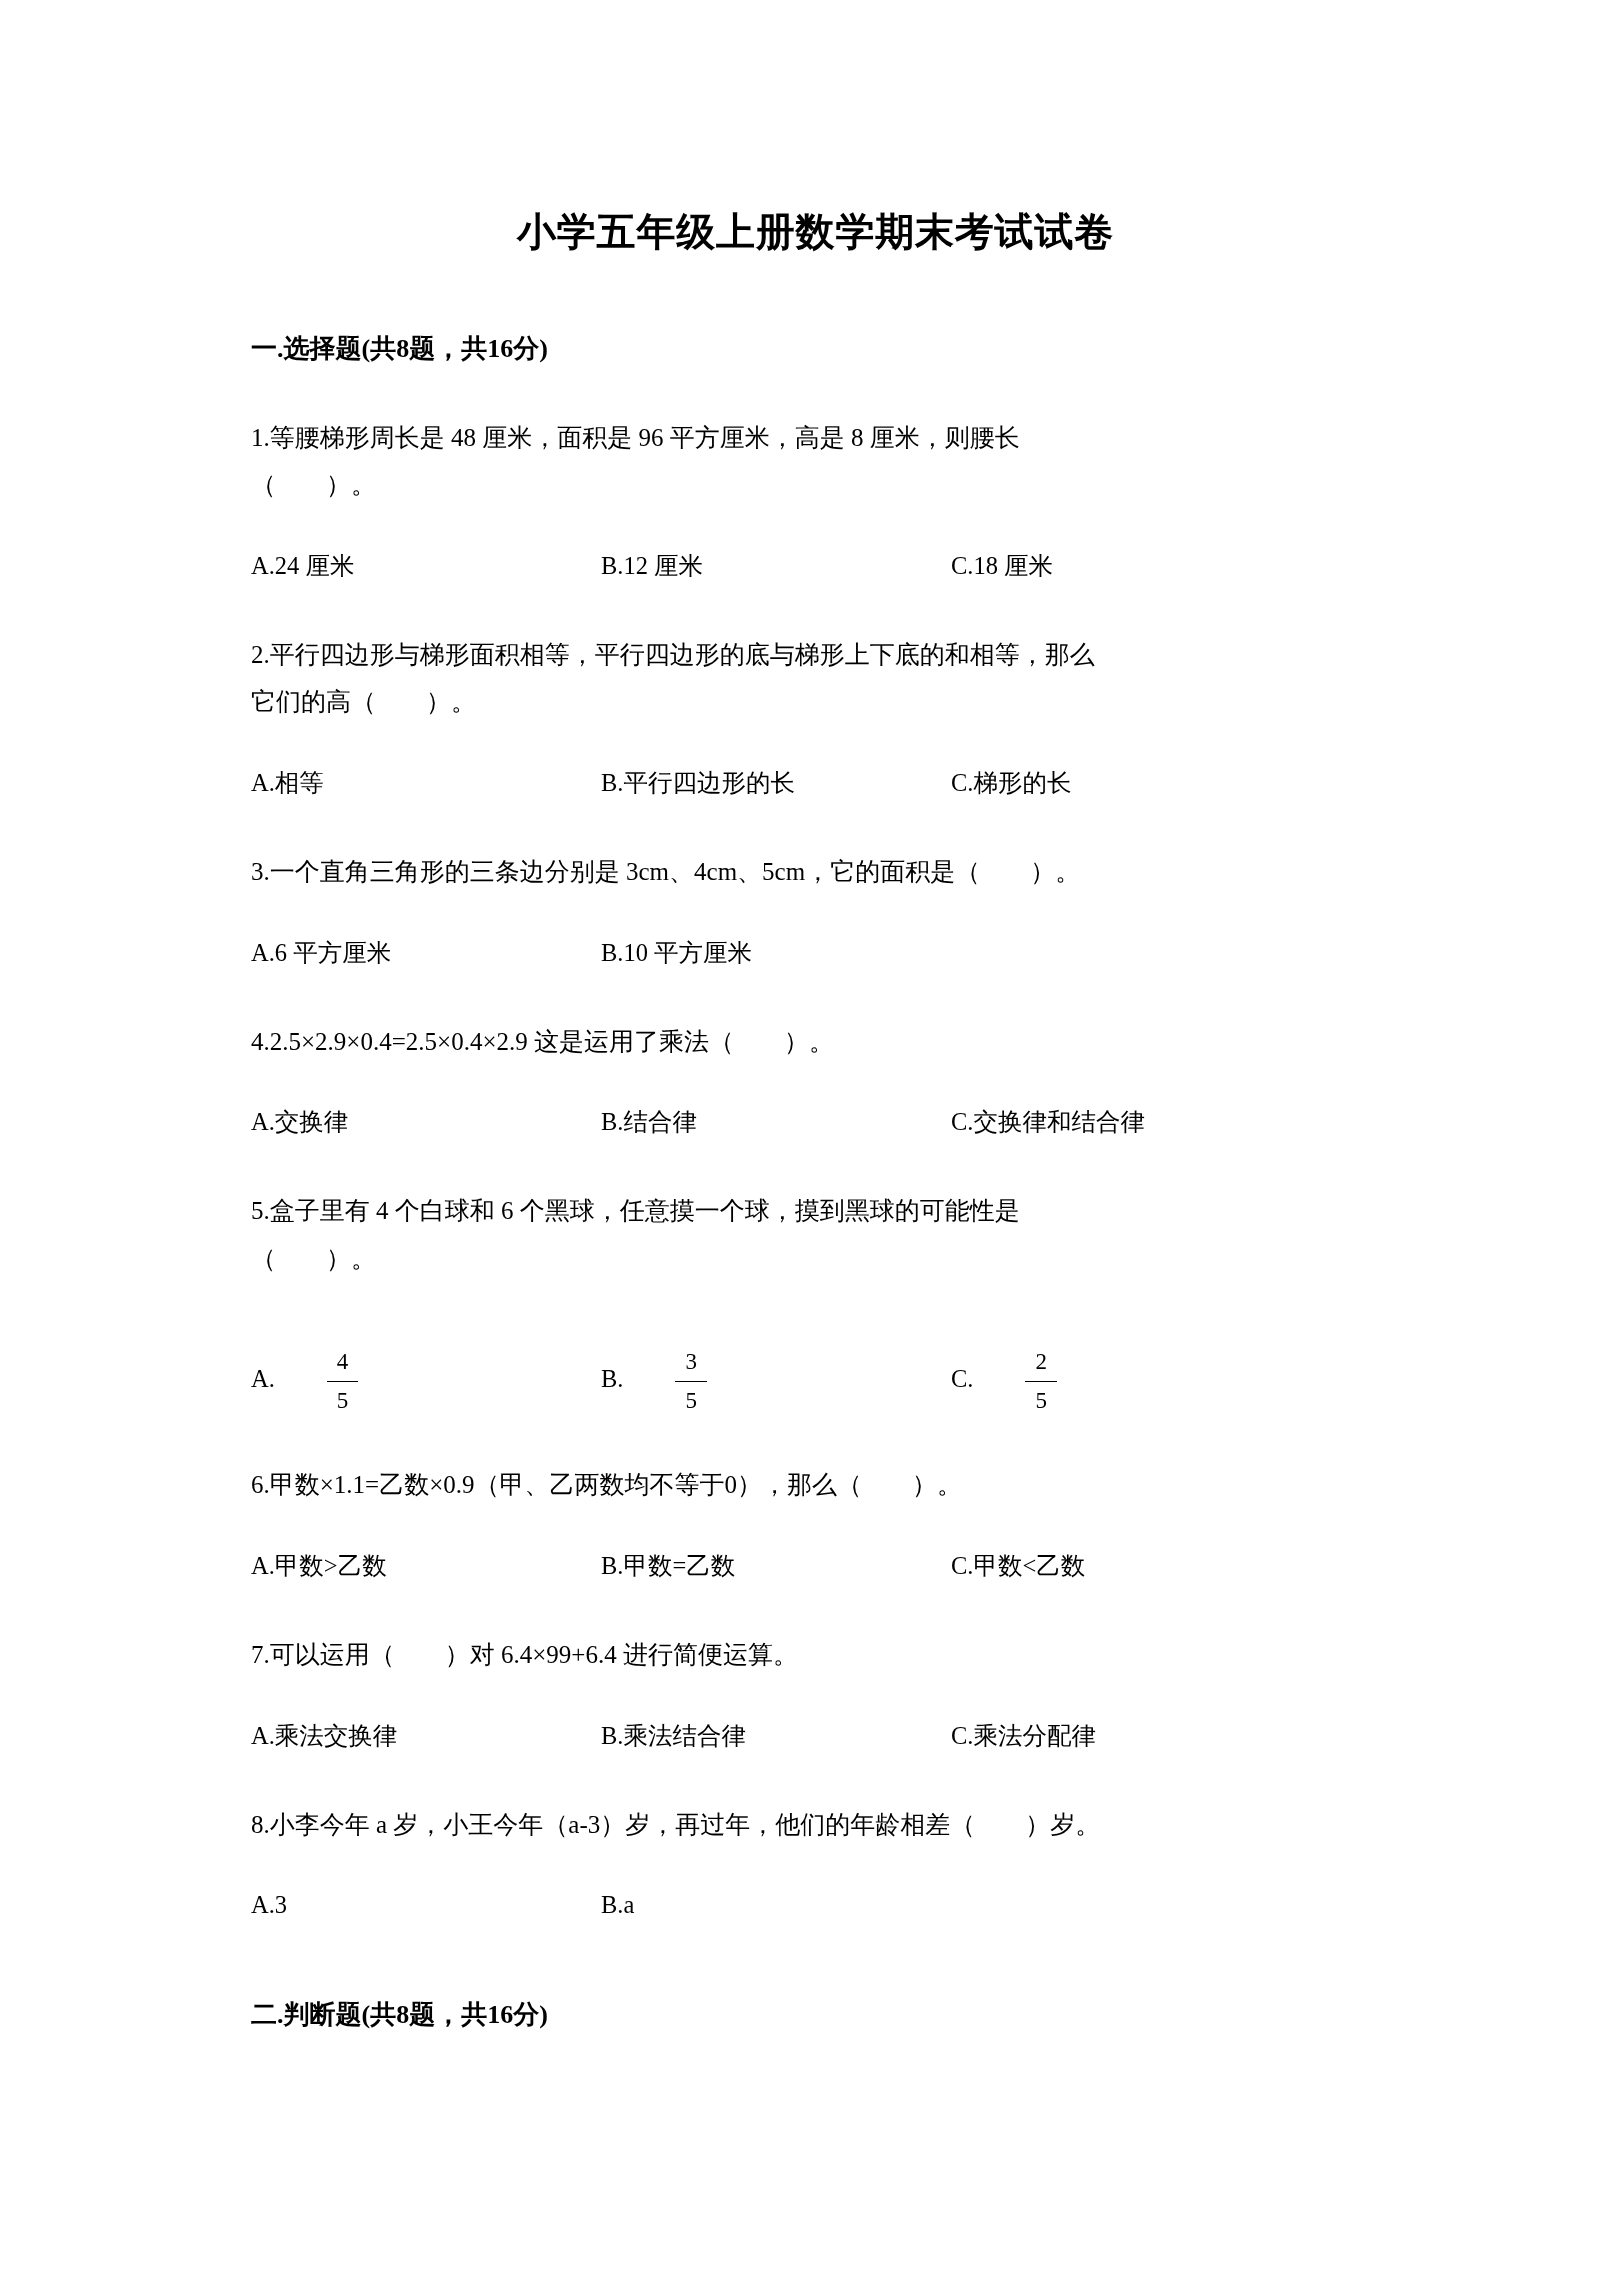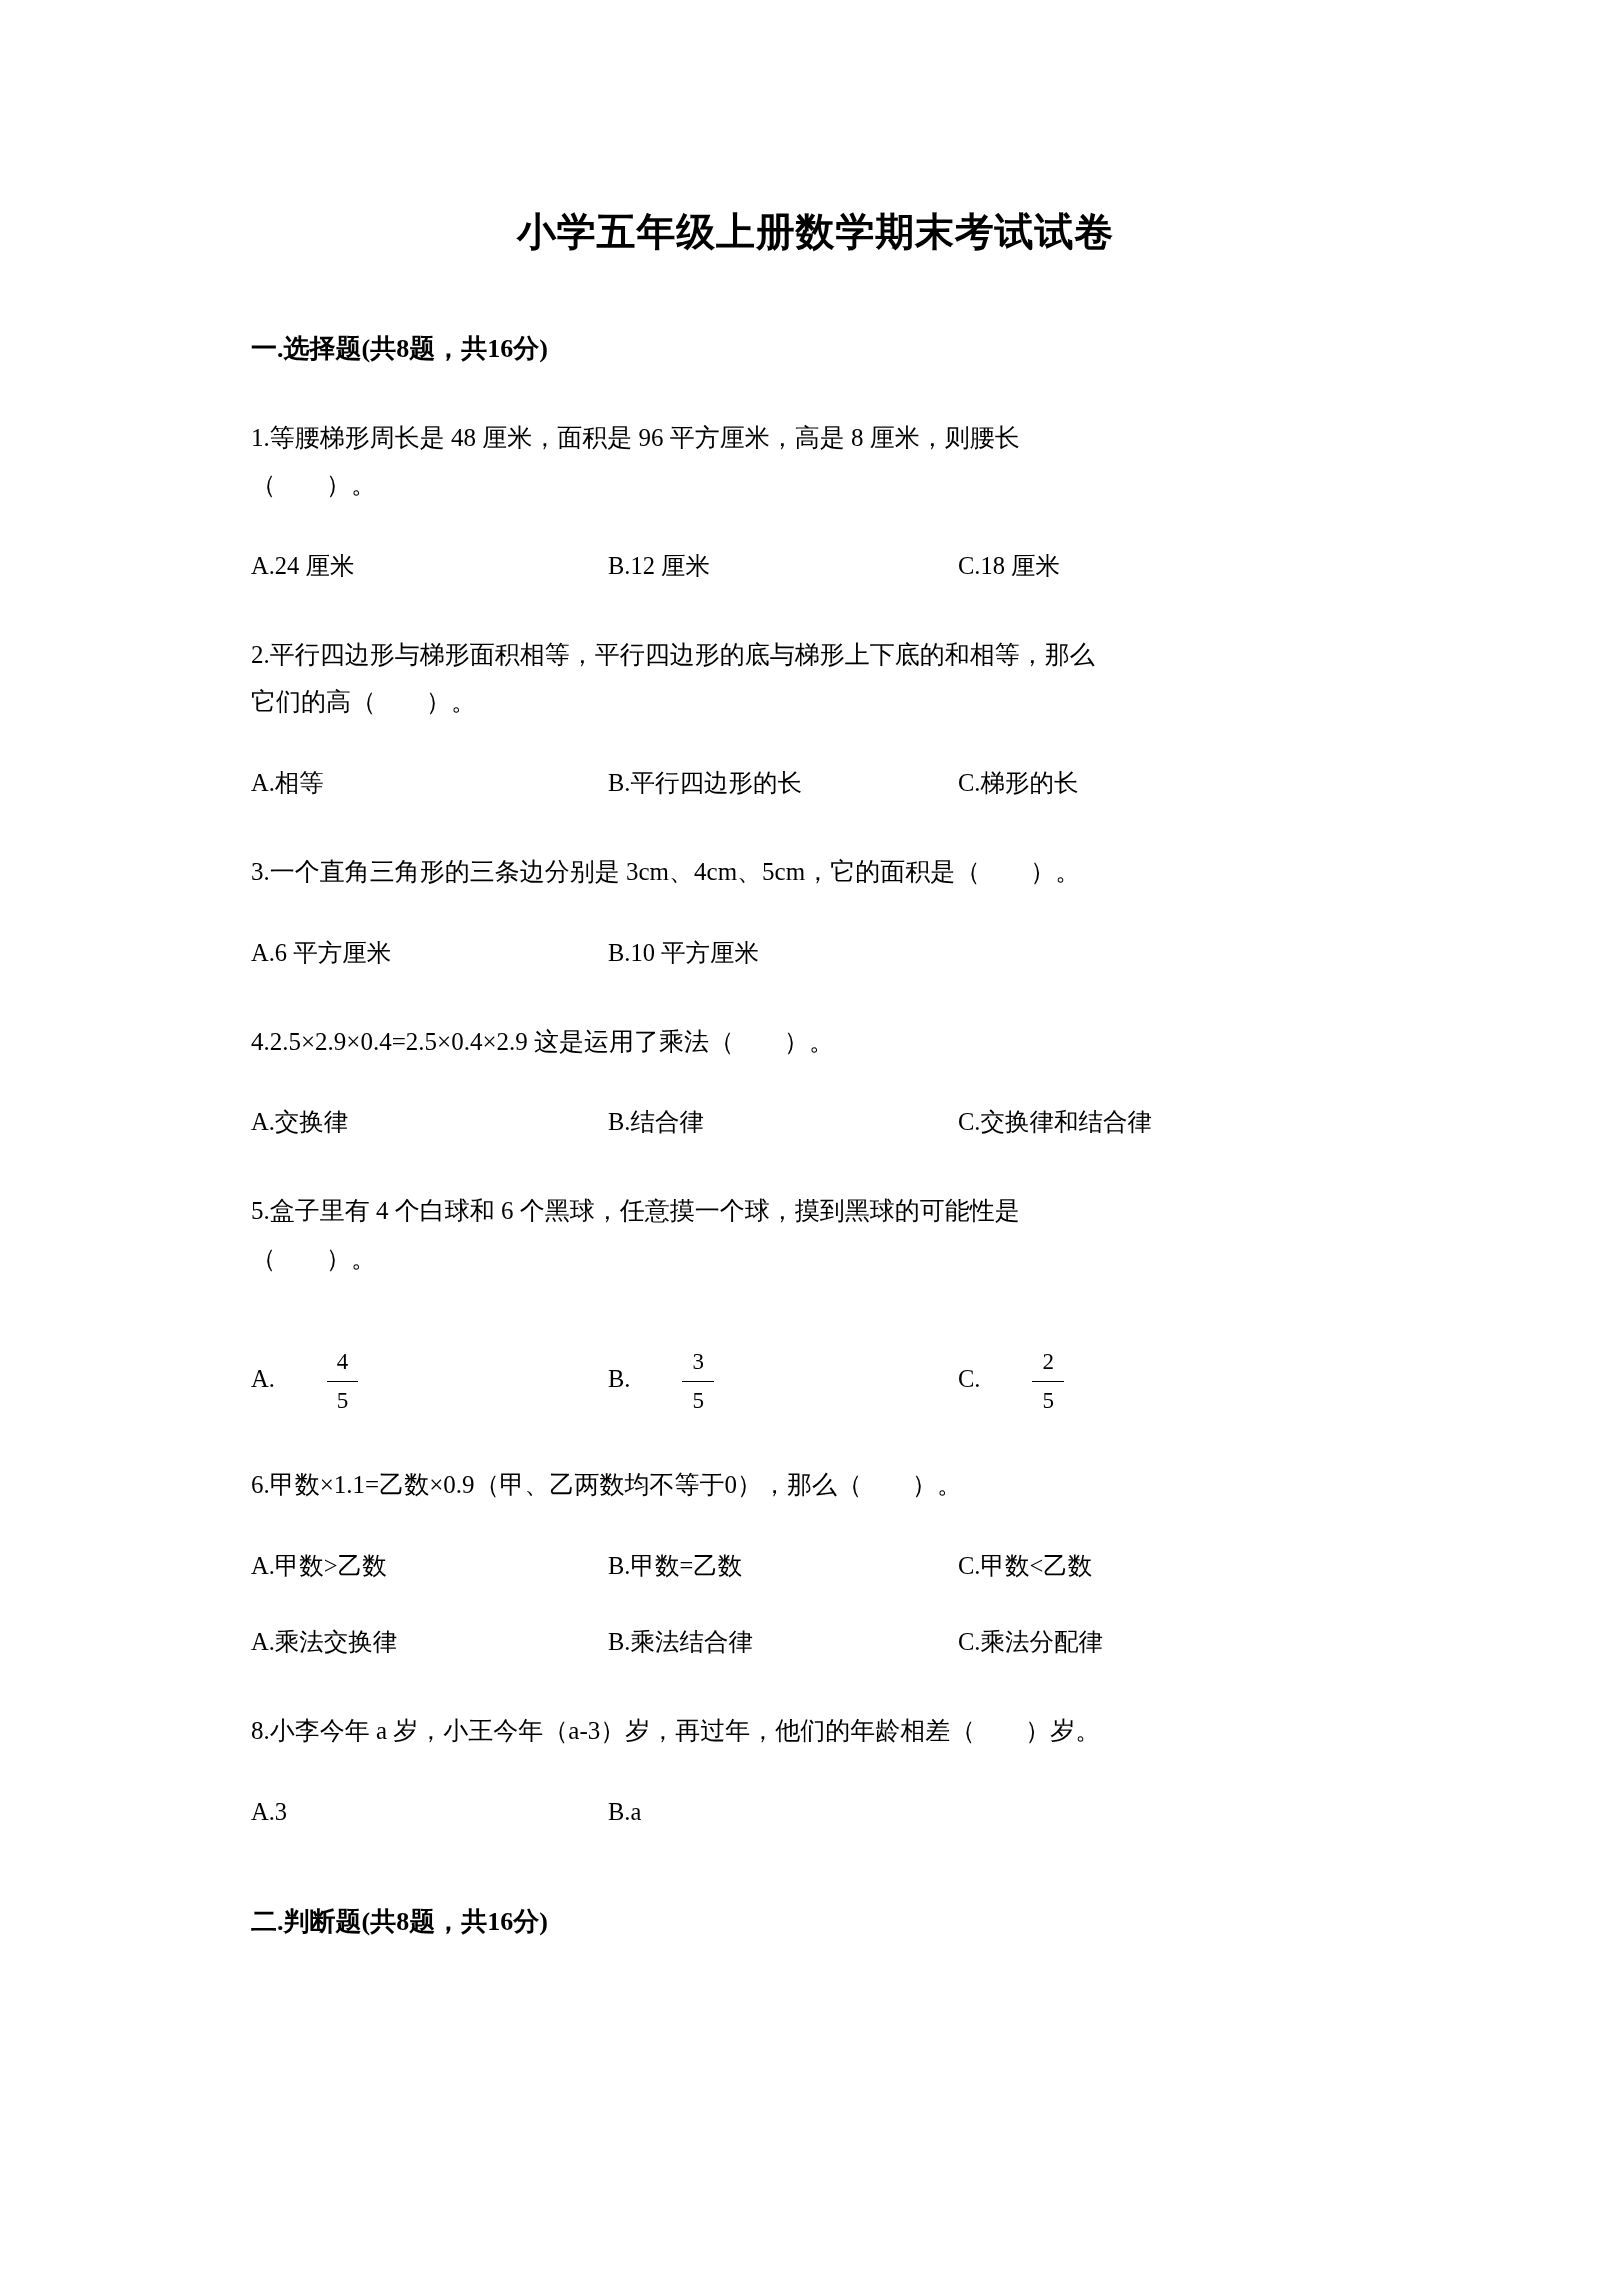--- a/index.html
+++ b/index.html
@@ -41,21 +41,21 @@
   }
   .options {
     display: flex;
     align-items: flex-start;
     margin-top: 37px;
     font-size: 24.5px;
     line-height: 1.6;
   }
   .options .opt { display: block; }
   .options .opt:nth-child(1) { width: 31%; }
-  .options .opt:nth-child(2) { width: 31%; margin-left: 7px; }
+  .options .opt:nth-child(2) { width: 31%; }
   .options .opt:nth-child(3) { flex: 1; }
   .options.frac-row {
     margin-top: 66px;
     margin-bottom: 22px;
     align-items: center;
   }
   .opt-wrap { display: flex; align-items: center; }
   .frac {
     display: inline-block;
     text-align: center;
@@ -107,20 +107,21 @@
           <span class="opt opt-wrap"><span class="opt-label">A.</span><span class="frac"><div class="num">4</div><div class="bar"></div><div class="den">5</div></span></span>
           <span class="opt opt-wrap"><span class="opt-label">B.</span><span class="frac"><div class="num">3</div><div class="bar"></div><div class="den">5</div></span></span>
           <span class="opt opt-wrap"><span class="opt-label">C.</span><span class="frac"><div class="num">2</div><div class="bar"></div><div class="den">5</div></span></span>
         </div>
         <div class="q-text">6.甲数×1.1=乙数×0.9（甲、乙两数均不等于0），那么（　　）。</div>
         <div class="options">
           <span class="opt">A.甲数&gt;乙数</span>
           <span class="opt">B.甲数=乙数</span>
           <span class="opt">C.甲数&lt;乙数</span>
         </div>
+        <div class="q-text">7.可以运用（　　）对 6.4×99+6.4 进行简便运算。</div>
         <div class="options">
           <span class="opt">A.乘法交换律</span>
           <span class="opt">B.乘法结合律</span>
           <span class="opt">C.乘法分配律</span>
         </div>
         <div class="q-text">8.小李今年 a 岁，小王今年（a-3）岁，再过年，他们的年龄相差（　　）岁。</div>
         <div class="options">
           <span class="opt">A.3</span>
           <span class="opt">B.a</span>
         </div>

